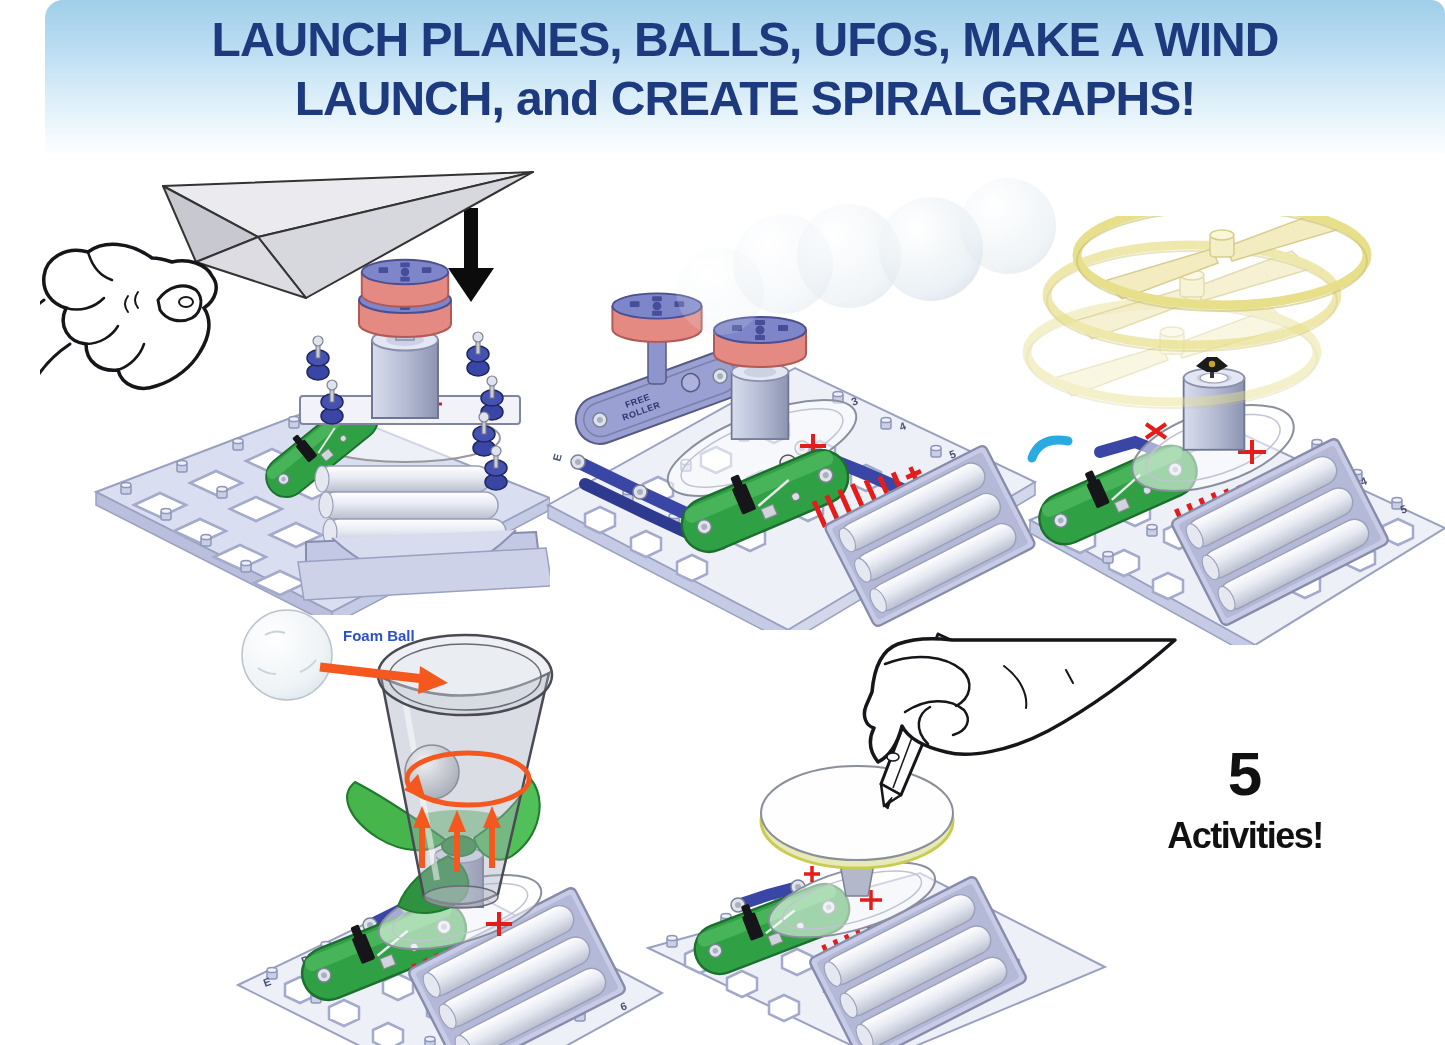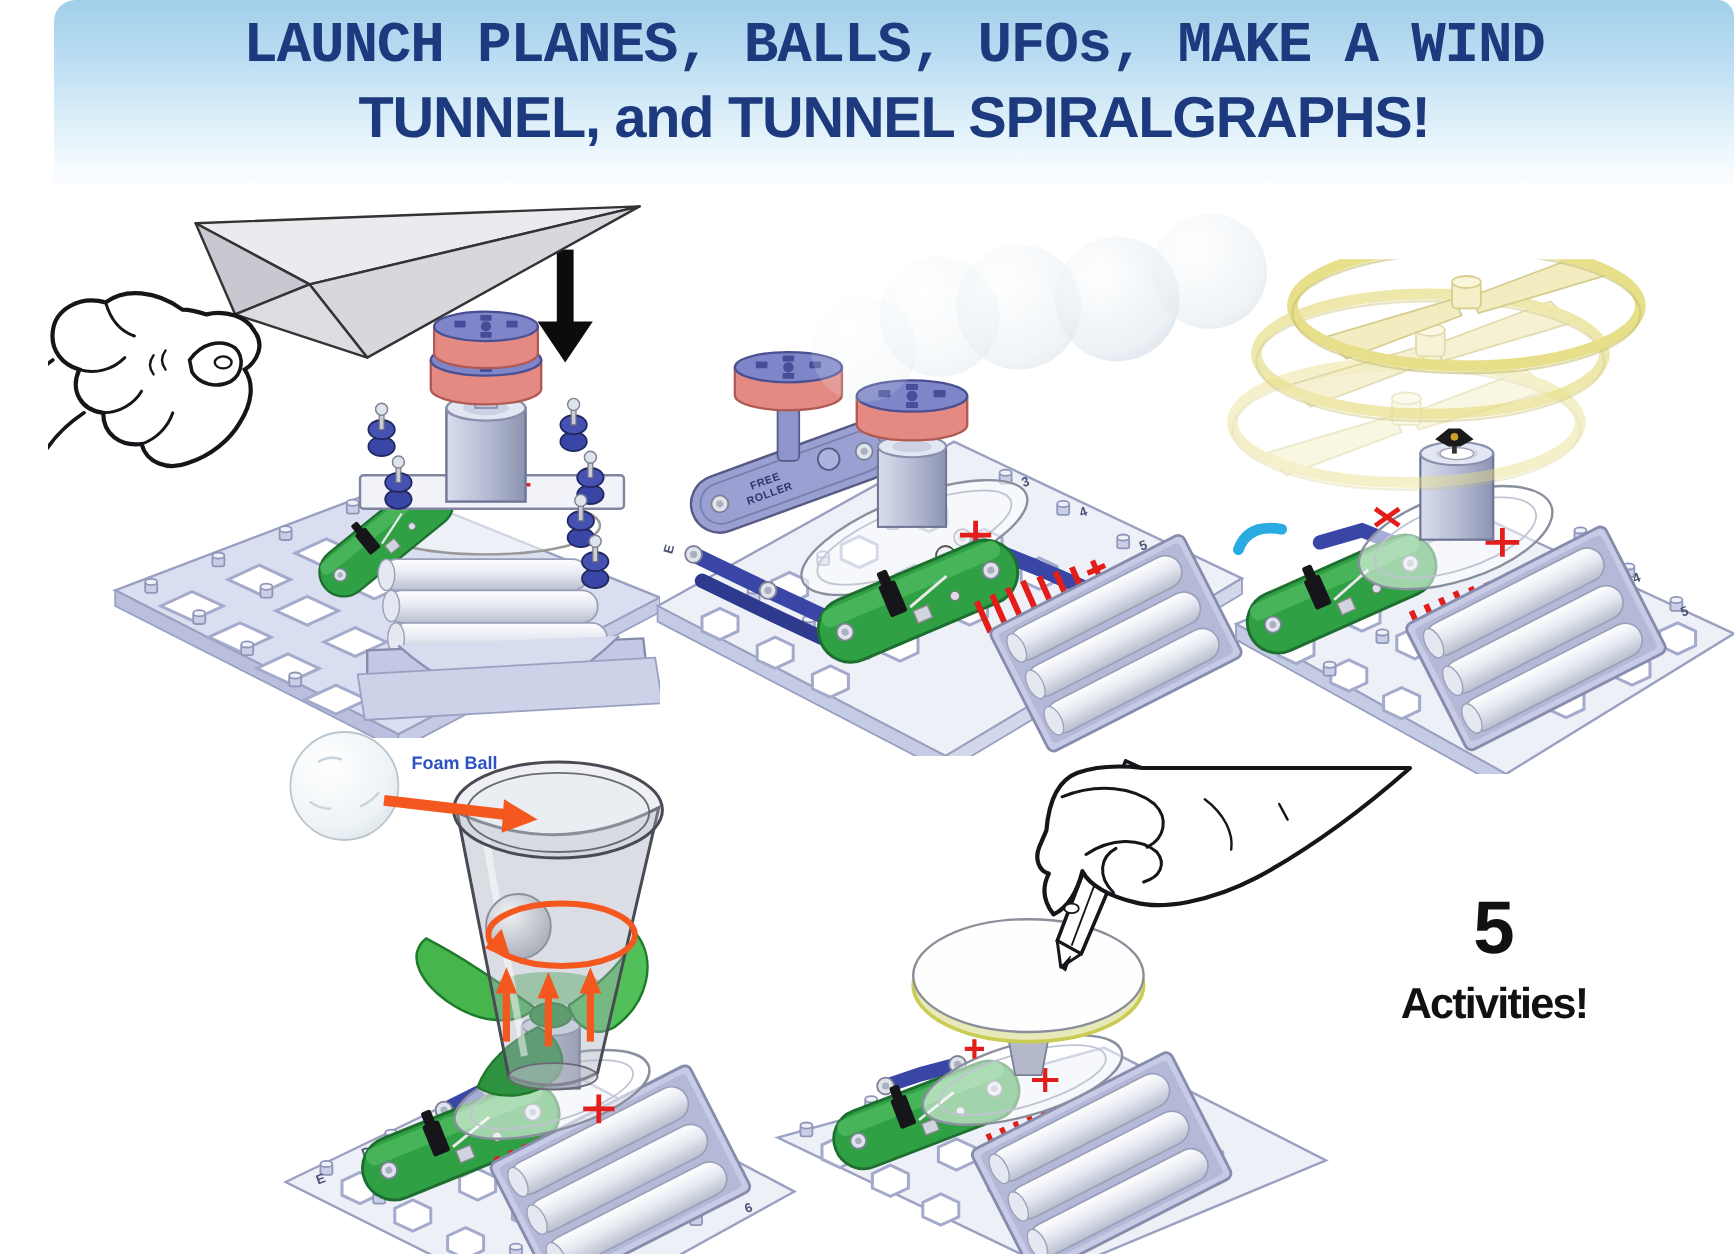--- a/index.html
+++ b/index.html
@@ -3,21 +3,21 @@
 <meta charset="utf-8">
 <style>
   html,body{margin:0;padding:0;background:#ffffff;}
   .page{position:relative;width:1445px;height:1045px;background:#ffffff;overflow:hidden;
         font-family:"Liberation Sans",sans-serif;}
   .banner{position:absolute;left:45px;top:0;right:0;height:153px;
           border-radius:18px 14px 0 0;
           background:linear-gradient(180deg,#a0cfe9 0%,#b9dcf2 30%,#dceff9 65%,#f6fbfe 92%,#fbfdff 100%);
           text-align:center;color:#1c3a7d;font-weight:bold;}
   .banner-line{font-size:48px;letter-spacing:-1px;line-height:59px;}
-  .banner-line:first-child{padding-top:10px;font-family:Liberation Mono, monospace;}
+  .banner-line:first-child{padding-top:10px;}
   .activities{position:absolute;left:1095px;top:742px;width:300px;text-align:center;
               color:#111111;font-weight:bold;}
   .activities .count{font-size:62px;line-height:64px;}
   .activities .label{font-size:36px;line-height:60px;letter-spacing:-1.5px;}
   svg.panel{position:absolute;}
   svg text{font-family:"Liberation Sans",sans-serif;}
   .grid-label{font-size:11px;font-weight:bold;fill:#4a5274;}
   .foam-label{font-size:15px;font-weight:bold;fill:#2b52c4;}
   .arm-label{font-size:9px;font-weight:bold;fill:#2f3472;letter-spacing:.5px;}
 </style>
@@ -127,21 +127,21 @@
       </g>
       <g id="upArrow">
         <path d="M0,0 V-44" stroke="#f4581f" stroke-width="6"></path>
         <polygon points="-9,-40 9,-40 0,-62" fill="#f4581f"></polygon>
       </g>
     </defs>
   </svg>
 
   <header class="banner">
     <div class="banner-line">LAUNCH PLANES, BALLS, UFOs, MAKE A WIND</div>
-    <div class="banner-line">TUNNEL, and  TUNNEL SPIRALGRAPHS!</div>
+    <div class="banner-line">LAUNCH, and  CREATE SPIRALGRAPHS!</div>
   </header>
 
   <svg class="panel" style="left:40px;top:160px" width="510" height="455" viewBox="40 160 510 455">
     <g>
       <polygon points="96,492 322,406 550,498 332,612" fill="#d9def0" stroke="#9aa1c0" stroke-width="2"></polygon>
       <polygon points="96,492 332,612 332,625 96,505" fill="#b9bfdc" stroke="#9aa1c0" stroke-width="1.5"></polygon>
       <polygon points="332,612 550,498 550,510 332,625" fill="#c5cbe4" stroke="#9aa1c0" stroke-width="1.5"></polygon>
       <use href="#lens" x="160" y="505"></use>
         <use href="#lens" x="216" y="483"></use>
         <use href="#lens" x="272" y="461"></use>

